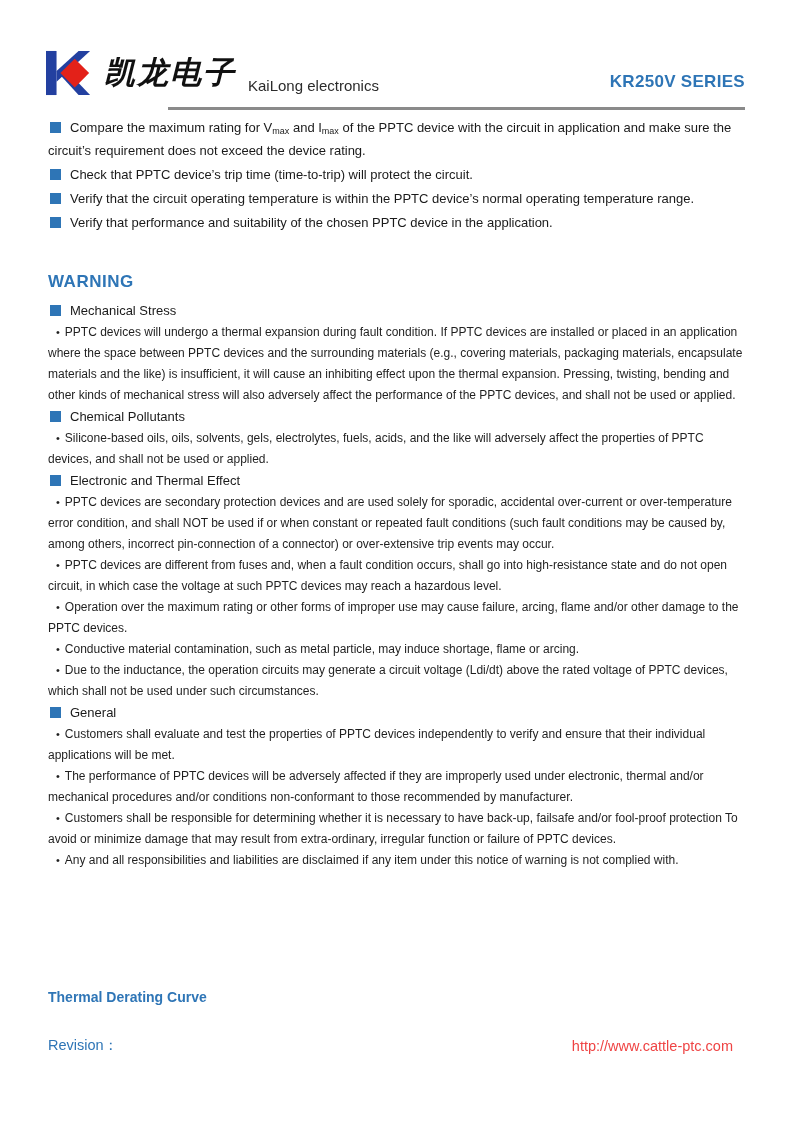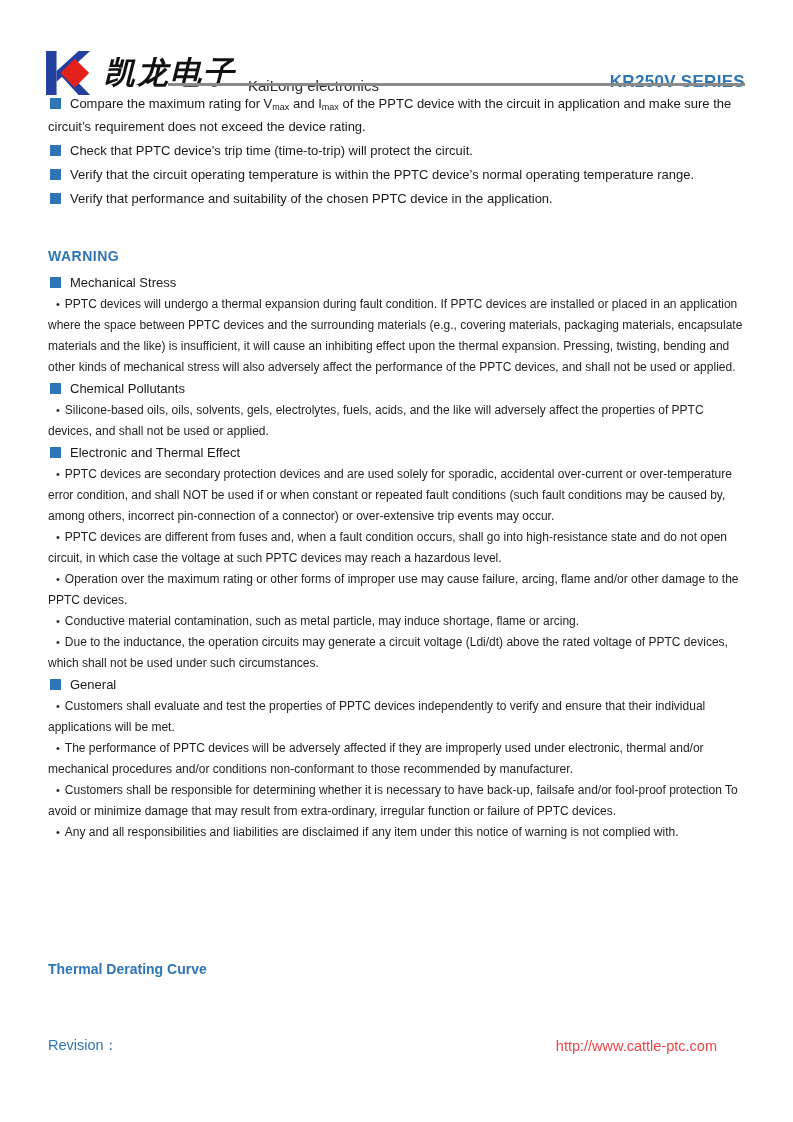--- a/index.html
+++ b/index.html
@@ -7,21 +7,21 @@
   body {
     width: 793px;
     height: 1122px;
     position: relative;
     font-family: "Liberation Sans", sans-serif;
     color: #1a1a1a;
     overflow: hidden;
   }
 
   
-  .header { position: relative; height: 86px; }
+  .header { position: relative; height: 110px; }
   .logo-mark { position: absolute; left: 40px; top: 50px; width: 58px; height: 46px; }
   .logo-cn {
     position: absolute; left: 104px; top: 52px;
     font-family: "DejaVu Serif", serif;
     font-size: 31px; font-weight: bold; font-style: italic;
     color: #111; letter-spacing: 2px;
   }
   .logo-en {
     position: absolute; left: 204px; top: 77px;
     font-size: 15px; color: #2b2b2b; margin-left: 44px;
@@ -46,39 +46,39 @@
     display: inline-block; width: 11px; height: 11px;
     background: #2E75B6; margin-right: 9px; vertical-align: -1px;
   }
   sub.mx {
     font-size: 9px; position: relative; top: 2px; vertical-align: baseline;
   }
 
   
   .warning-title {
     margin: 38px 0 0 48px;
-    font-size: 14px; font-weight: bold; color: #2E75B6;
+    font-size: 17px; font-weight: bold; color: #2E75B6;
     letter-spacing: 0.5px;
   }
   .sections { margin: 8px 44px 0 48px; }
   .sec-header {
     font-size: 13px; line-height: 22px; color: #1a1a1a; text-indent: 2px;
   }
   .sec-para {
     font-size: 12px; line-height: 21px; color: #1f1f1f; text-indent: 4px;
   }
   .dot { display: inline-block; font-size: 11px; margin-right: 5px; color: #1f1f1f; }
 
   
   .thermal-title {
     margin: 118px 0 16px 48px;
     font-size: 14px; font-weight: bold; color: #2E75B6;
   }
   .footer {
-    position: absolute; left: 48px; right: 76px; top: 1036px;
+    position: absolute; left: 48px; right: 60px; top: 1036px;
     display: flex; justify-content: space-between; align-items: center;
     font-size: 14.5px; color: #2E75B6;
   }
   .footer a { color: #ef4444; text-decoration: none; cursor: pointer; }
 </style>
 </head>
 <body>
 
 <div class="header">
   <svg class="logo-mark" viewBox="0 0 60 48" xmlns="http://www.w3.org/2000/svg">

